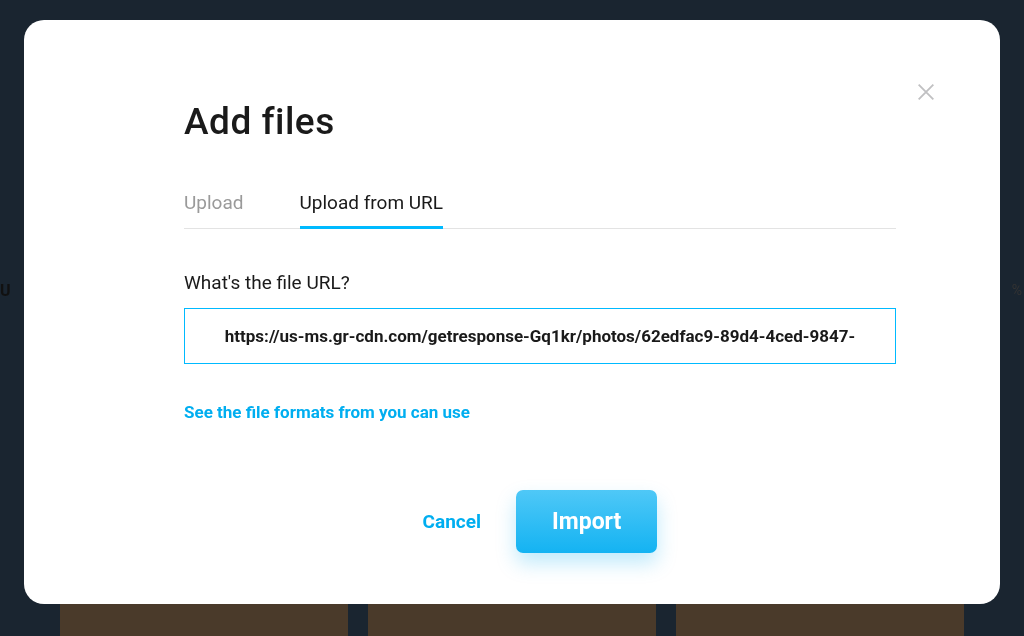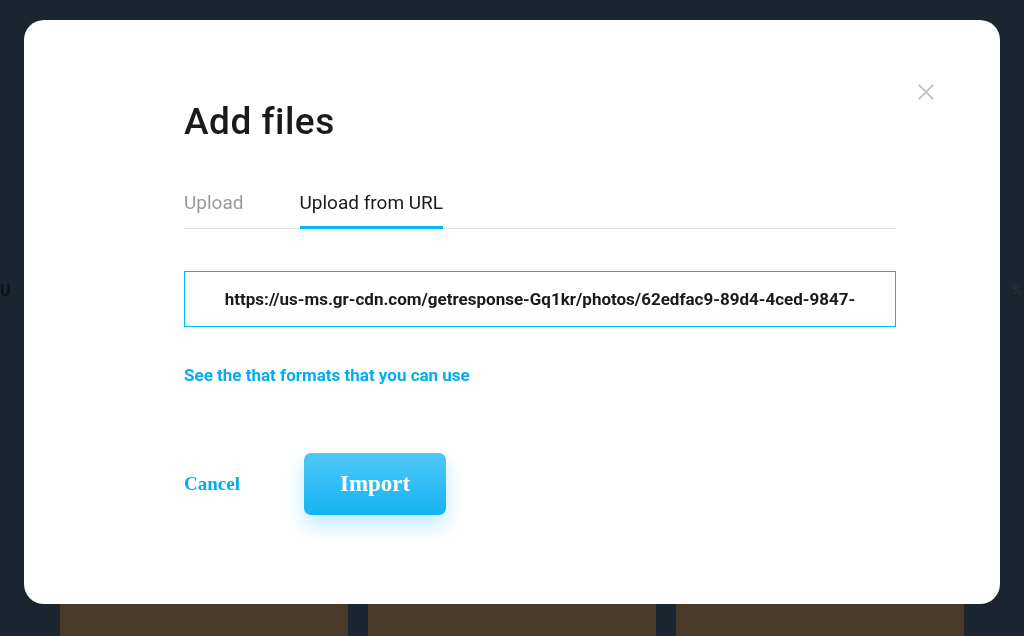--- a/index.html
+++ b/index.html
@@ -136,25 +136,24 @@
       display: inline-block;
       margin-top: 38px;
       color: #00aef0;
       font-size: 17px;
       font-weight: 700;
       cursor: pointer;
       text-decoration: none;
     }
     .actions {
       display: flex;
-      justify-content: flex-start;
-      align-items: center;
-      gap: 64px;
+      justify-content: center;
+      align-items: center;
+      gap: 35px;
       margin-top: 68px;
-      font-family: Liberation Serif, serif;
     }
     .btn-cancel {
       background: none;
       border: none;
       color: #00aef0;
       font-size: 19px;
       font-weight: 700;
       cursor: pointer;
       font-family: inherit;
     }
@@ -191,22 +190,23 @@
     </svg>
   </div>
 
   <h1 class="modal-title">Add files</h1>
 
   <div class="tabs">
     <div class="tab inactive">Upload</div>
     <div class="tab active">Upload from URL</div>
   </div>
 
+  <div class="field-label">What's the file URL?</div>
 
   <input type="text" class="url-input" value="https://us-ms.gr-cdn.com/getresponse-Gq1kr/photos/62edfac9-89d4-4ced-9847-" style="">
 
-  <a class="help-link">See the that formats that you can use</a>
+  <a class="help-link">See the file formats from you can use</a>
 
   <div class="actions">
     <button class="btn-cancel">Cancel</button>
     <button class="btn-import">Import</button>
   </div>
 </div>
 
 </body></html>

